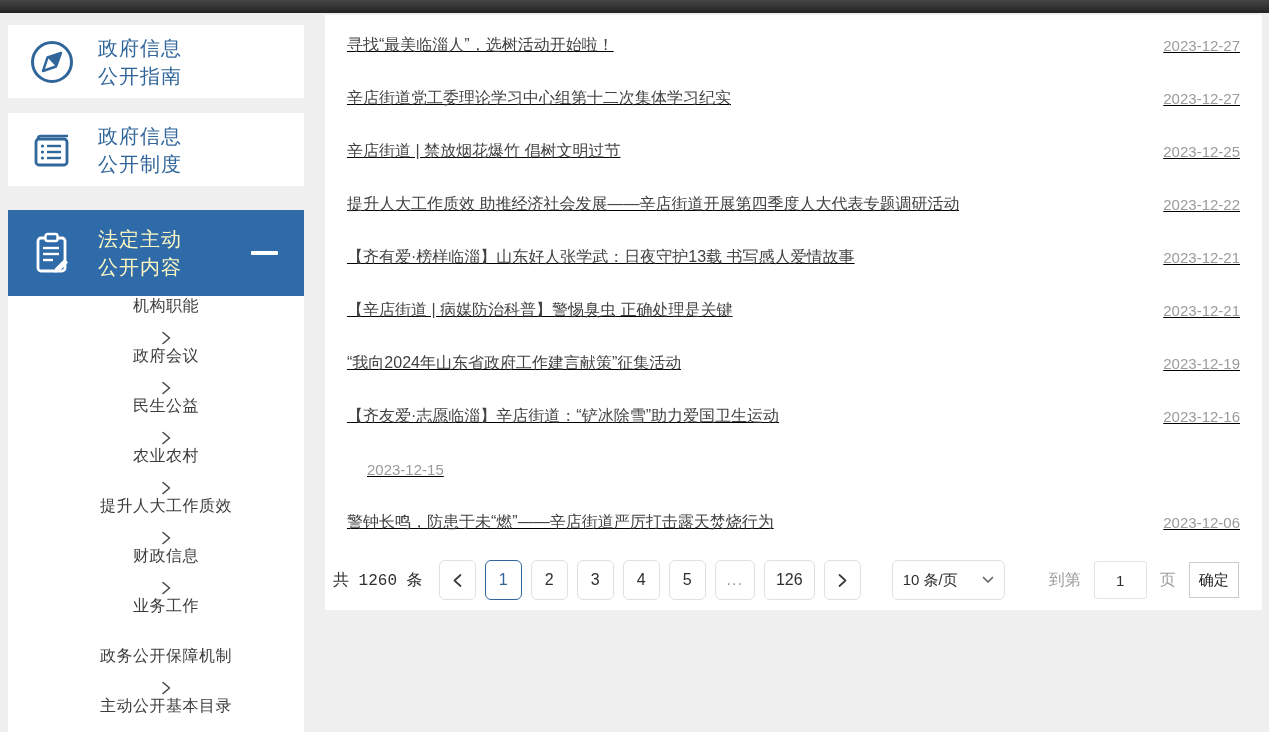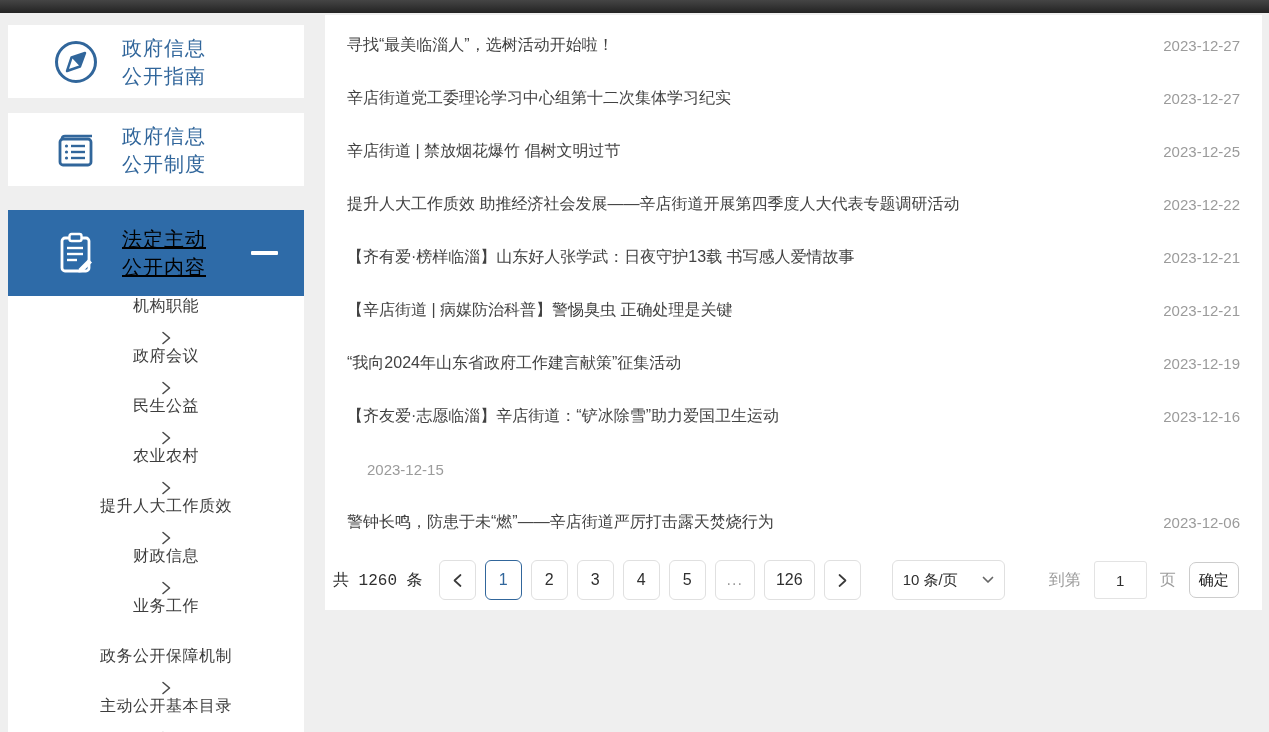--- a/index.html
+++ b/index.html
@@ -10,47 +10,48 @@
     font-family:"Liberation Sans","DejaVu Sans",sans-serif;
   }
   .topbar {
     position:absolute; left:0; top:0; width:1269px; height:13px;
     background:linear-gradient(#454545,#232323);
   }
   
   .sidebar { position:absolute; left:8px; top:25px; width:296px; }
   .side-card {
     background:#ffffff; height:73px; display:flex; align-items:center;
-    padding-left:44px; cursor:pointer;
+    padding-left:20px; cursor:pointer;
   }
   .side-card .icon { width:48px; height:48px; margin-right:22px; flex:0 0 auto; }
   .card-text { font-size:20px; line-height:28px; color:#31669b; letter-spacing:1px; }
   .gap15 { margin-bottom:15px; }
   .gap24 { margin-bottom:24px; }
   .side-card.active { background:#2e6ba8; height:86px; position:relative; }
-  .side-card.active .card-text { color:#000000;text-decoration:underline; }
+  .side-card.active .card-text { color:#fef9c3; }
   .minus-bar {
     position:absolute; right:26px; top:50%; margin-top:-2px;
     width:27px; height:4px; background:#ffffff; border-radius:1px;
   }
   .side-menu { background:#ffffff; min-height:450px; }
   .menu-item {
     height:50px; display:flex; align-items:center; justify-content:space-between;
     padding:0 22px 0 42px; font-size:16px; color:#3d3d3d; cursor:pointer;flex-direction:column;
   }
   .menu-label { letter-spacing:0.5px; }
   .menu-arrow { display:inline-flex; align-items:center; }
   
   .panel {
     position:absolute; left:325px; top:15px; width:937px; height:595px;
     background:#ffffff; padding:4px 22px 0 22px;
   }
   .news-row {
     height:53px; display:flex; align-items:center; justify-content:space-between;
     cursor:pointer;
+    text-decoration:underline;
   }
   .news-title { font-size:16px; color:#424242; white-space:nowrap; overflow:hidden; }
   .news-date { font-size:15px; color:#9b9b9b; flex:0 0 auto; margin-left:20px; }
   
   .pagination {
     display:flex; align-items:center; margin-top:11px; margin-left:-14px;
     height:40px; font-size:15px; color:#333333; white-space:nowrap;
   }
   .total { margin-right:16px; font-size:16px; color:#2f2f2f;font-family:Liberation Mono, monospace; }
   .pg-btn {
@@ -69,21 +70,21 @@
     padding:0 10px; font-size:15px; color:#2f2f2f; cursor:pointer;
   }
   .goto-prefix { margin-left:44px; margin-right:13px; color:#9c9c9c; font-size:16px; }
   .goto-suffix { margin:0 13px; color:#9c9c9c; font-size:16px; }
   .goto-input {
     width:53px; height:38px; border:1px solid #e3e3e3; border-radius:3px;
     text-align:center; font-size:15px; color:#2f2f2f; background:#fff;
     font-family:inherit;
   }
   .confirm-btn {
-    width:50px; height:36px; border:1px solid #cccccc; border-radius:7px;
+    width:50px; height:36px; border:1px solid #cccccc; border-radius:0;
     background:#ffffff; font-size:15px; color:#222222; cursor:pointer;
     font-family:inherit;
   }
 </style>
 </head>
 <body>
 
 <div class="topbar"></div>
 
 <aside class="sidebar">

